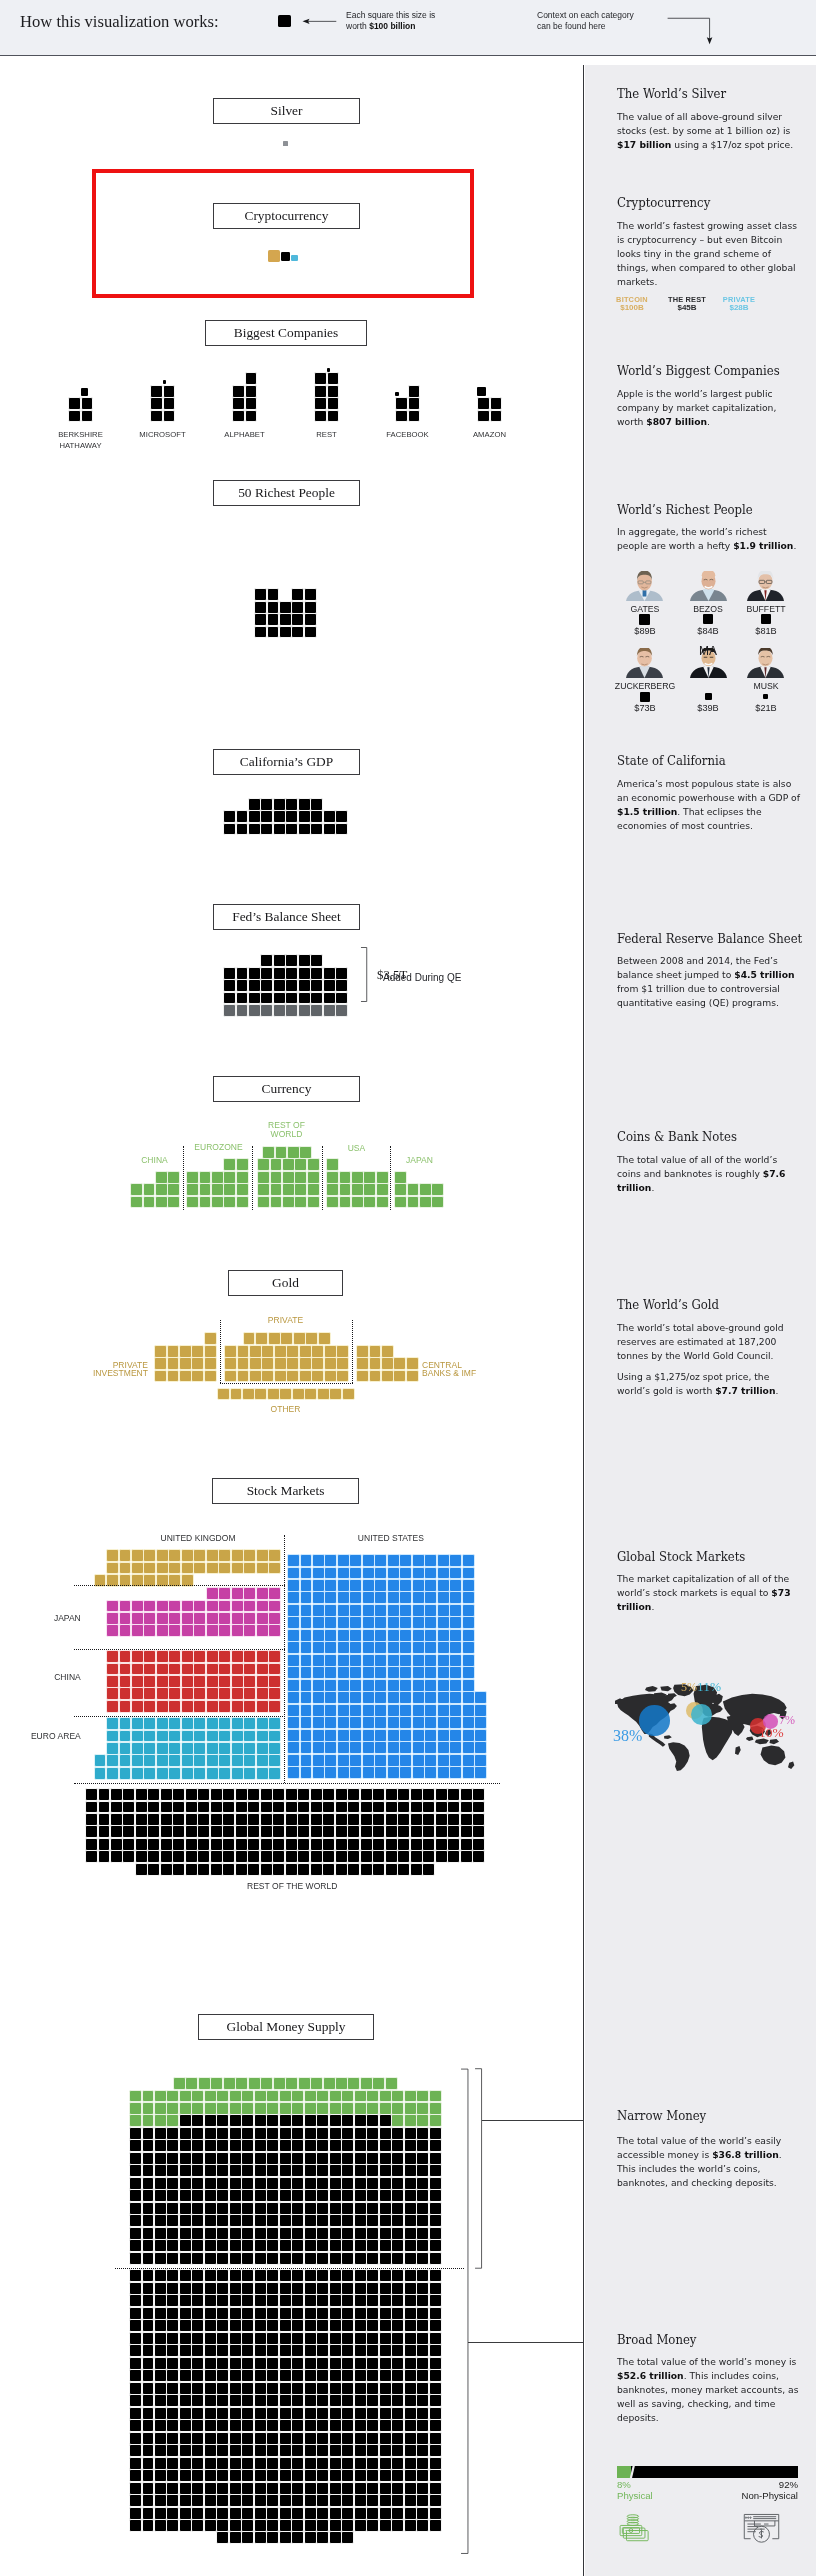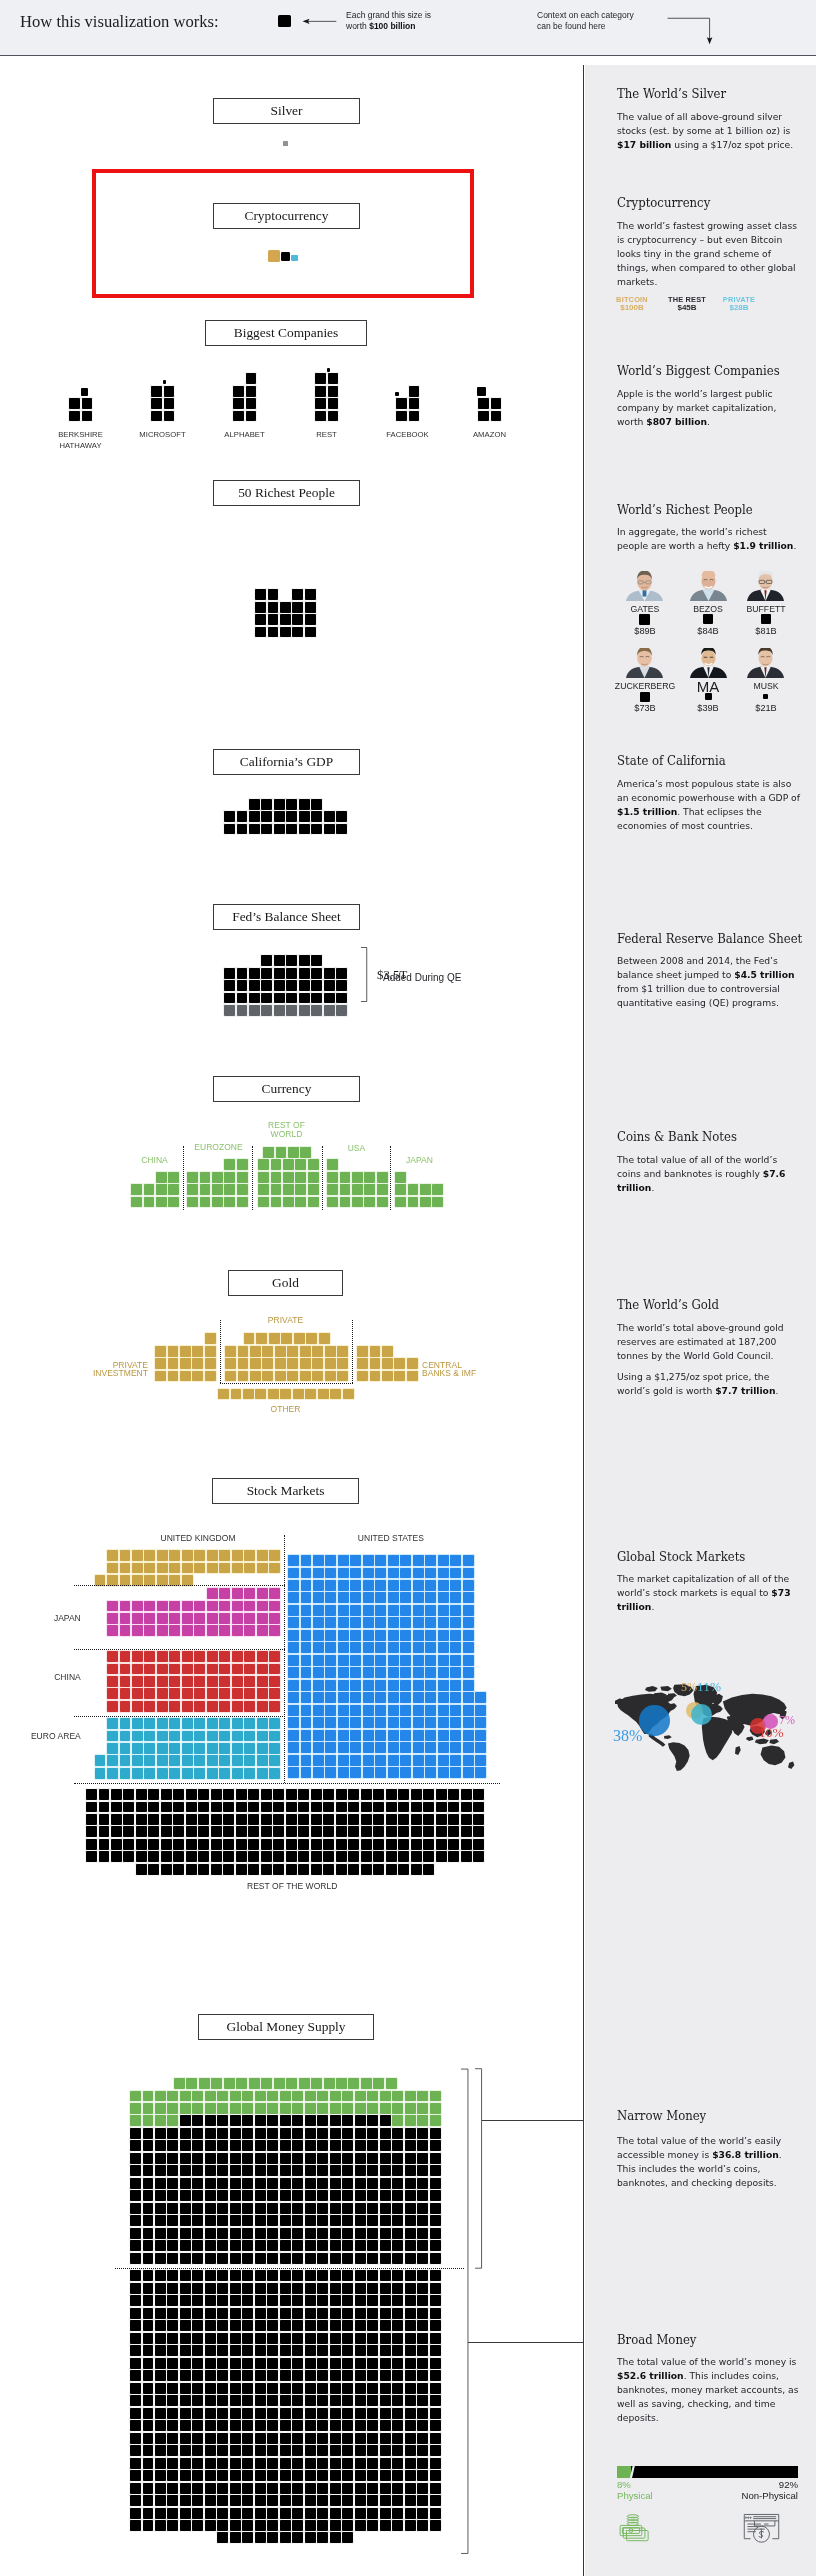--- a/index.html
+++ b/index.html
@@ -48,21 +48,21 @@
 
 <div id="hdr">
   <div id="hdr-title">How this visualization works:</div>
 </div>
 <i class="q k plain" style="left:278px;top:15px;width:12.6px;height:12px;border-radius:1.6px"></i>
 <svg class="abs" style="left:302px;top:16px" width="36" height="11.5" viewBox="0 0 56 18">
   <path d="M7 8.4 H53.5" stroke="#4b4d52" stroke-width="1.5" fill="none"></path>
   <path d="M0.6 8.4 L11.6 4.3 L9.4 8.4 L11.6 12.5 Z" fill="#17181b"></path>
 </svg>
 <div class="hdr-note" style="left:346px;top:10px">
-  <div>Each grand this size is</div>
+  <div>Each square this size is</div>
   <div><span>worth </span><b>$100 billion</b></div>
 </div>
 <div class="hdr-note" style="left:537px;top:10px">
   <div>Context on each category</div>
   <div>can be found here</div>
 </div>
 <svg class="abs" style="left:666px;top:15.4px" width="49" height="31" viewBox="0 0 76 48">
   <path d="M2.5 5 H67.6 V38" stroke="#4b4d52" stroke-width="1.5" fill="none"></path>
   <path d="M67.6 45.5 L63.3 34.4 L67.6 36.6 L71.9 34.4 Z" fill="#17181b"></path>
 </svg>
@@ -2195,21 +2195,21 @@
 <div class="pval" style="left:597px;top:703px;width:96px;font-size:9.2px">$73B</div>
 <svg class="abs" style="left:690px;top:648px" width="37" height="30" viewBox="0 0 58 47">
     <path d="M0 47 C2 35 12 29 29 29 C46 29 56 35 58 47 Z" fill="#14171c"></path>
     <path d="M21 30 L29 47 L37 30 L33 27 H25 Z" fill="#f0f1f3"></path>
     <path d="M27.2 30 l1.8 17 l1.8 -17 z" fill="#222d3c"></path>
     <ellipse cx="29" cy="16" rx="11" ry="12.5" fill="#e0b991"></ellipse>
     <path d="M17.5 11 C18 1 23 -2 29 -2 C35 -2 40 1 40.5 11 C38 5 34 4 29 4 C24 4 20 5 17.5 11 Z" fill="#1c1a17"></path>
     <path d="M21.5 14.5 h5.5 M31 14.5 h5.5" stroke="#3c322a" stroke-width="1.4"></path>
     <path d="M23 24 q6 4 12 0" stroke="#fbfbfb" stroke-width="2.2" fill="none"></path>
   </svg>
-<div class="pname" style="left:660px;top:678px;width:96px;font-size:15px">MA</div>
+<div class="pname" style="left:660px;top:644px;width:96px;font-size:12px">MA</div>
 <i class="q k plain" style="left:705px;top:693px;width:7.1px;height:7.1px;border-radius:1px"></i>
 <div class="pval" style="left:660px;top:703px;width:96px;font-size:9.2px">$39B</div>
 <svg class="abs" style="left:747px;top:648px" width="37" height="30" viewBox="0 0 58 47">
     <path d="M0 47 C2 35 12 29 29 29 C46 29 56 35 58 47 Z" fill="#2b2f35"></path>
     <path d="M21 30 L29 47 L37 30 L33 27 H25 Z" fill="#edeef0"></path>
     <path d="M27.2 30 l1.8 17 l1.8 -17 z" fill="#5f2727"></path>
     <ellipse cx="29" cy="16" rx="11" ry="13" fill="#e5c2a6"></ellipse>
     <path d="M17.5 11 C18 1 23 -2 29 -2 C35 -2 40 1 40.5 11 C38 5 34 4 29 4 C24 4 20 5 17.5 11 Z" fill="#4b3a2c"></path>
     <path d="M21.5 14 q3.2 -1.6 6 0 M30.5 14 q3.2 -1.6 6 0" stroke="#6d5a4a" stroke-width="1.3" fill="none"></path>
     <path d="M24 25 q5 3 10 0" stroke="#b08a6e" stroke-width="1.3" fill="none"></path>

